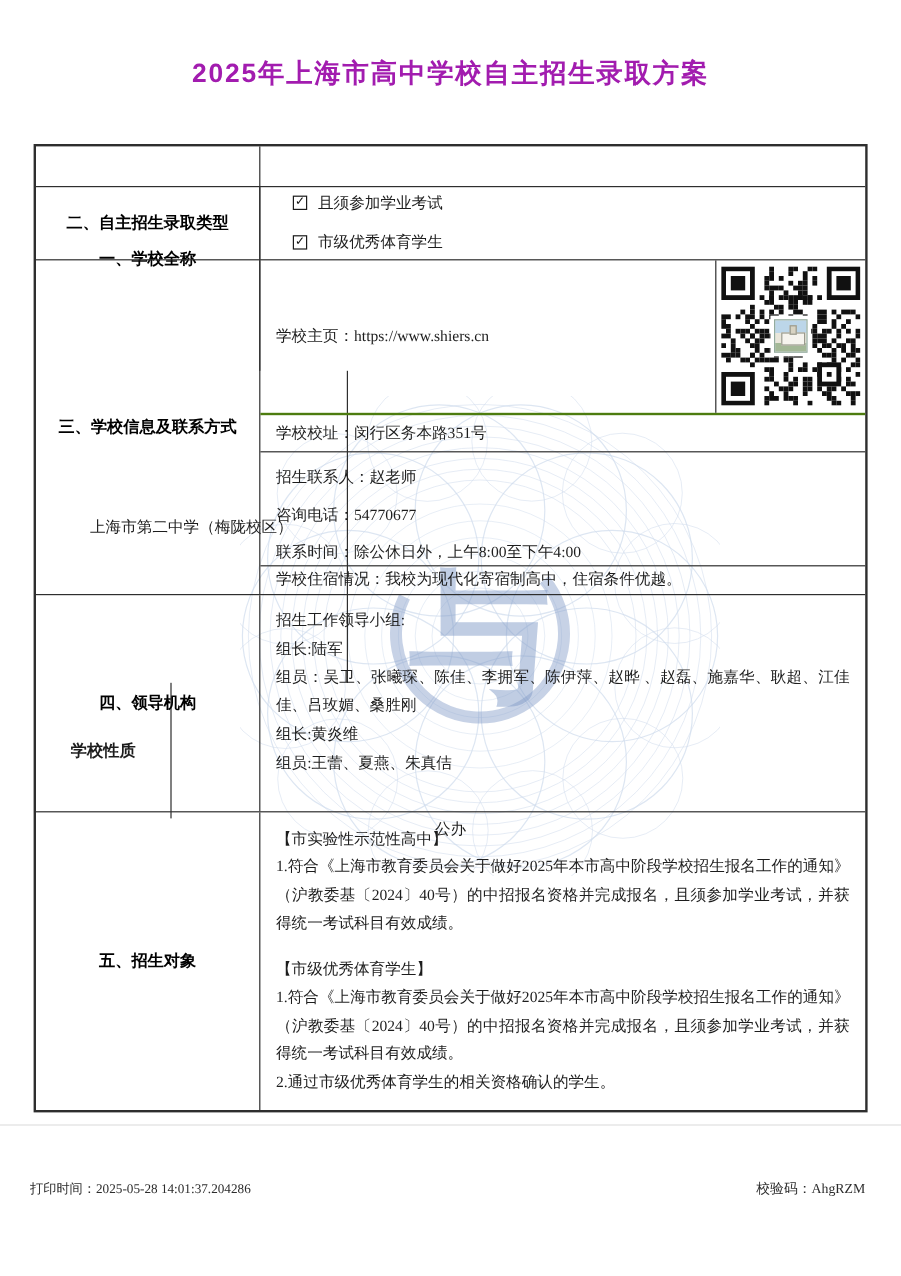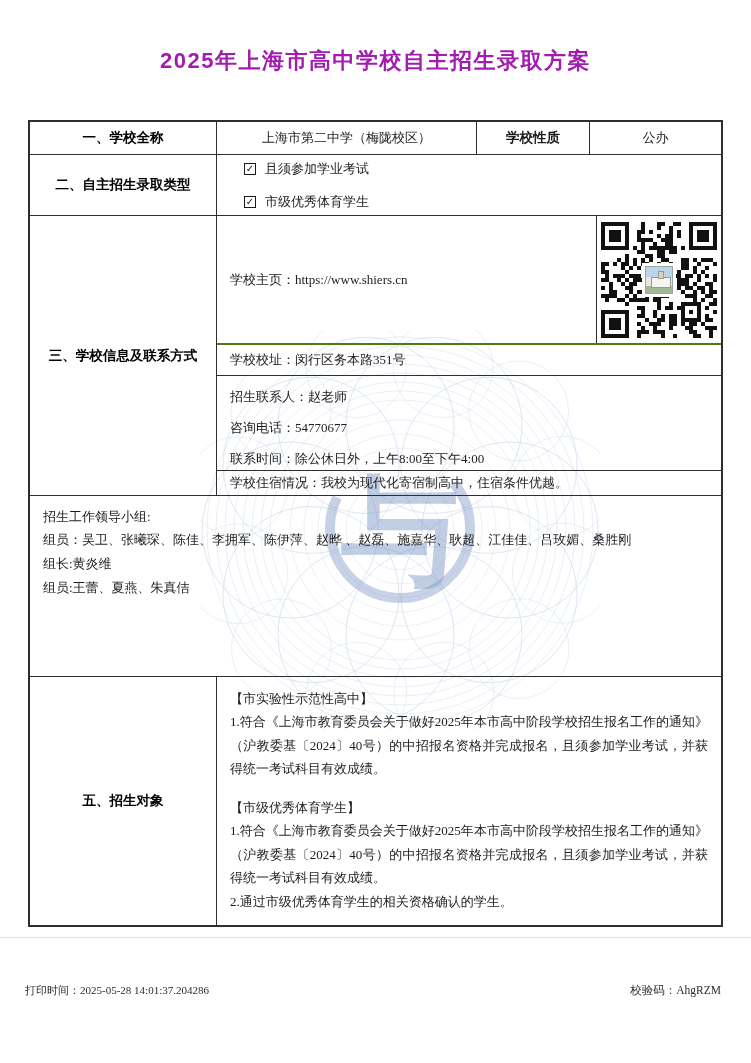--- a/index.html
+++ b/index.html
@@ -27,21 +27,21 @@
   }
   .t-row { display: flex; border-top: 1.5px solid #2e2e2e; }
   .t-row.first { border-top: none; }
   .label-cell {
     width: 187px; flex: 0 0 187px; border-right: 1.5px solid #2e2e2e;
     display: flex; align-items: center; justify-content: center;
     font-family: "Liberation Sans", "DejaVu Sans", sans-serif;
     font-weight: 700; font-size: 13.5px; text-align: center; color: #000;
     padding: 0 6px;
   }
-  .r1 { height: 33px; }
+  .r1 { height: 33px; flex-direction: column; }
   .r1 .school-name { width: 260px; flex: 0 0 260px; border-right: 1px solid #2e2e2e; display: flex; align-items: center; justify-content: center; }
   .r1 .nature-label { width: 113px; flex: 0 0 113px; border-right: 1px solid #2e2e2e; display: flex; align-items: center; justify-content: center; font-family: "Liberation Sans", sans-serif; font-weight: 700; font-size: 13.5px; }
   .r1 .nature-value { flex: 1; display: flex; align-items: center; justify-content: center; }
   .r2 { height: 62px; }
   .r2 .options { flex: 1; display: flex; flex-direction: column; justify-content: center; gap: 15px; padding-left: 27px; }
   .option-line { display: flex; align-items: center; }
   .checkbox {
     width: 12px; height: 12px; border: 1.5px solid #1a1a1a; margin-right: 9px;
     display: inline-flex; align-items: center; justify-content: center;
     font-size: 10px; line-height: 1; font-family: "DejaVu Sans", sans-serif; color: #111;
@@ -462,22 +462,24 @@
       <div class="sub-c">
         <div class="line">招生联系人：赵老师</div>
         <div class="line">咨询电话：54770677</div>
         <div class="line">联系时间：除公休日外，上午8:00至下午4:00</div>
       </div>
       <div class="sub-d">学校住宿情况：我校为现代化寄宿制高中，住宿条件优越。</div>
     </div>
   </div>
 
   <div class="t-row r4">
+    <div class="label-cell">四、领导机构</div>
     <div class="content">
       <div class="line">招生工作领导小组:</div>
+      <div class="line">组长:陆军</div>
       <div class="line">组员：吴卫、张曦琛、陈佳、李拥军、陈伊萍、赵晔 、赵磊、施嘉华、耿超、江佳佳、吕玫媚、桑胜刚</div>
       <div class="line">组长:黄炎维</div>
       <div class="line">组员:王蕾、夏燕、朱真佶</div>
     </div>
   </div>
 
   <div class="t-row r5">
     <div class="label-cell">五、招生对象</div>
     <div class="content">
       <div class="para">【市实验性示范性高中】</div>

